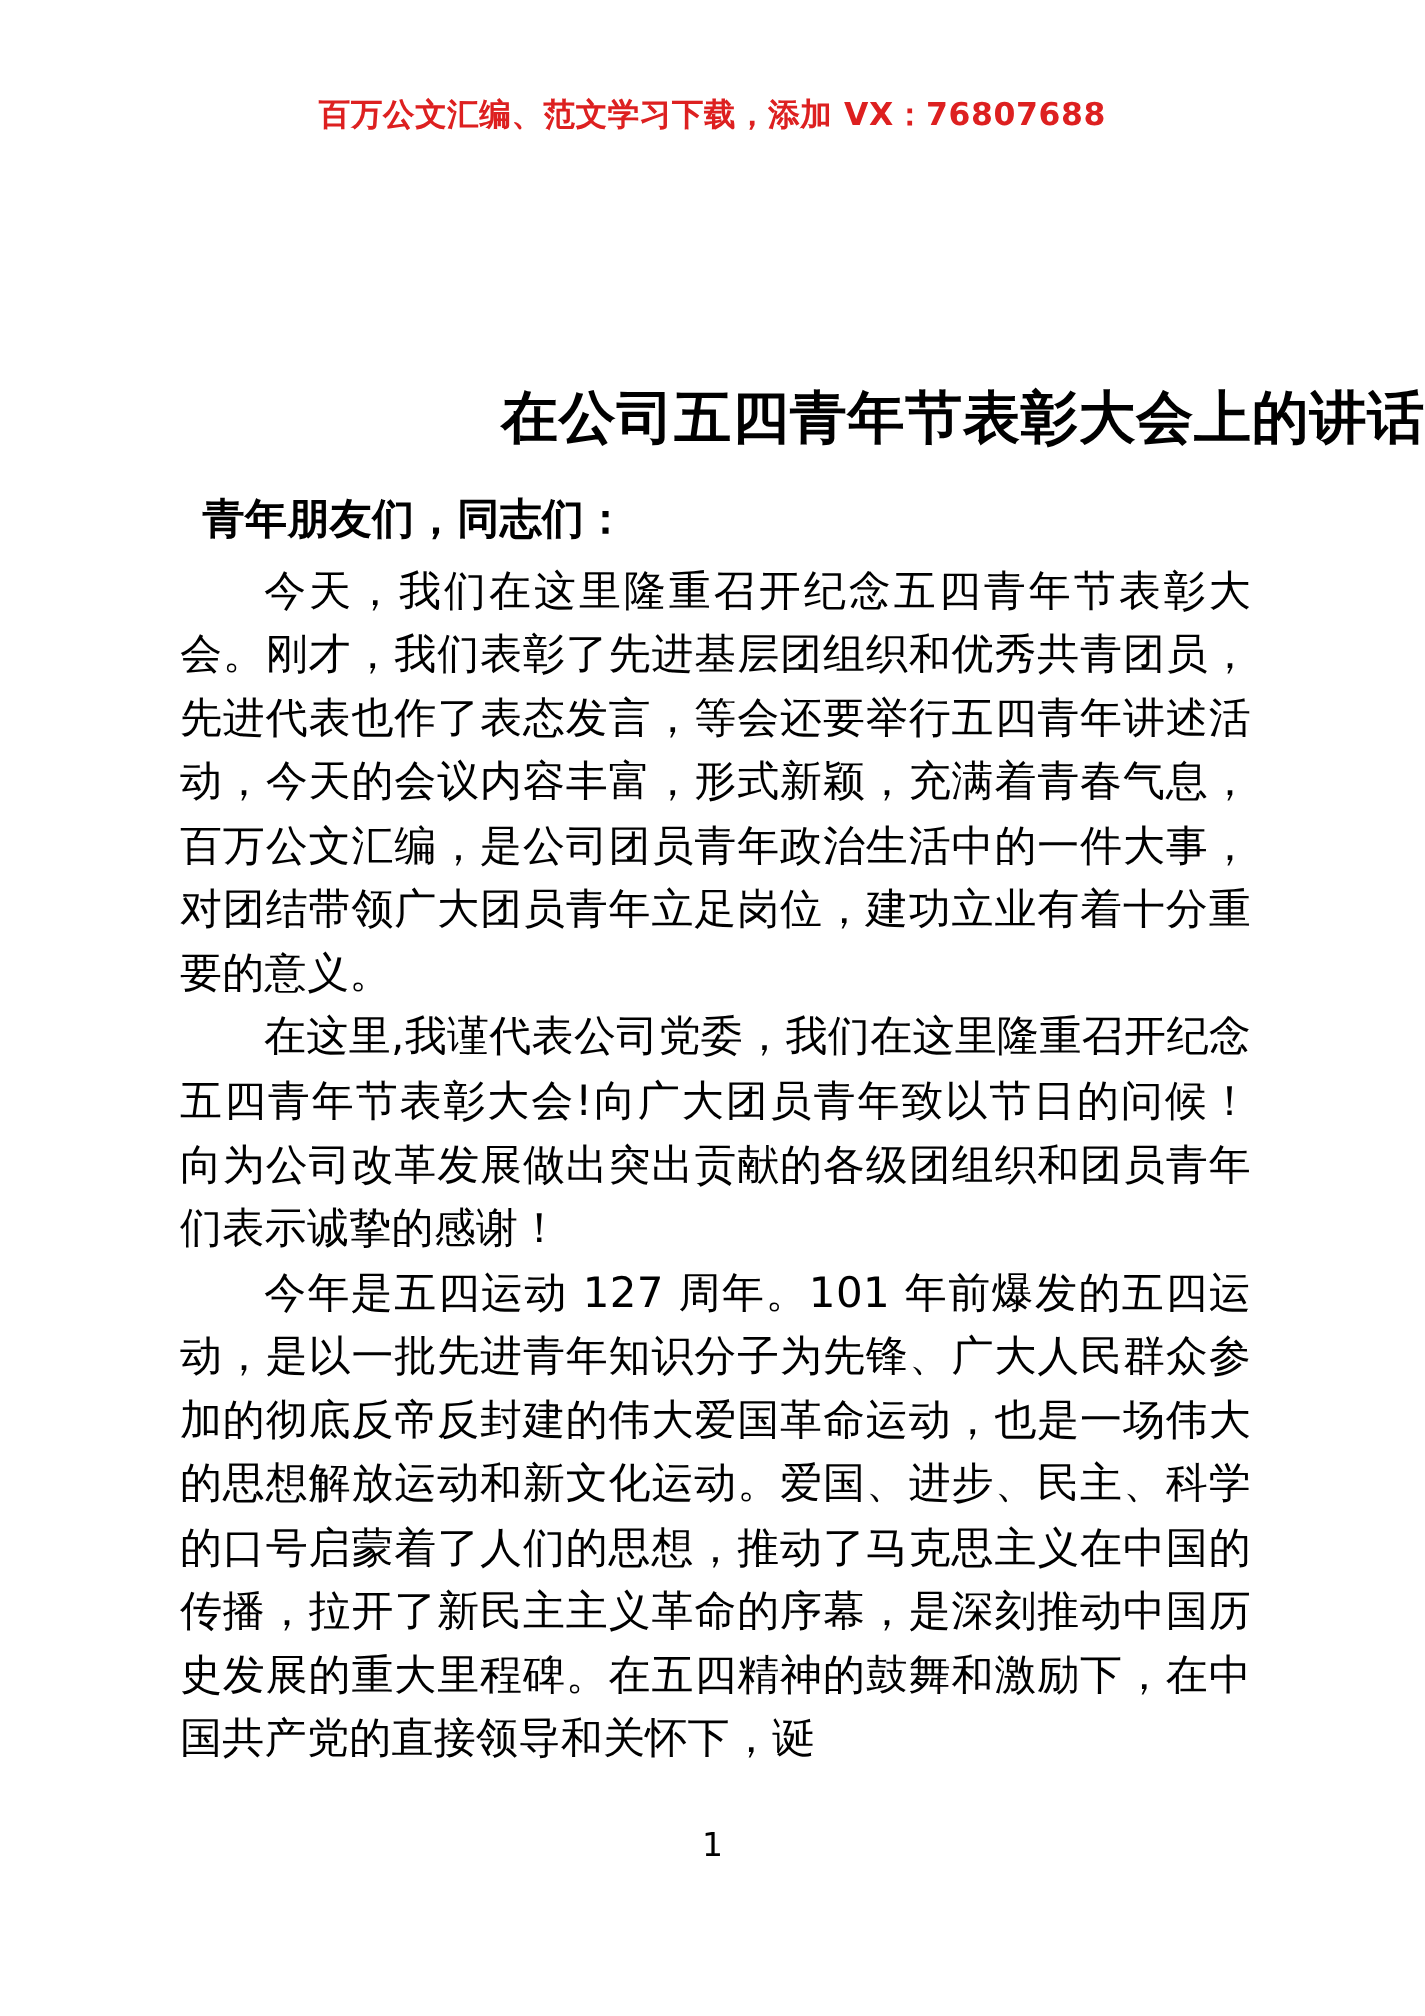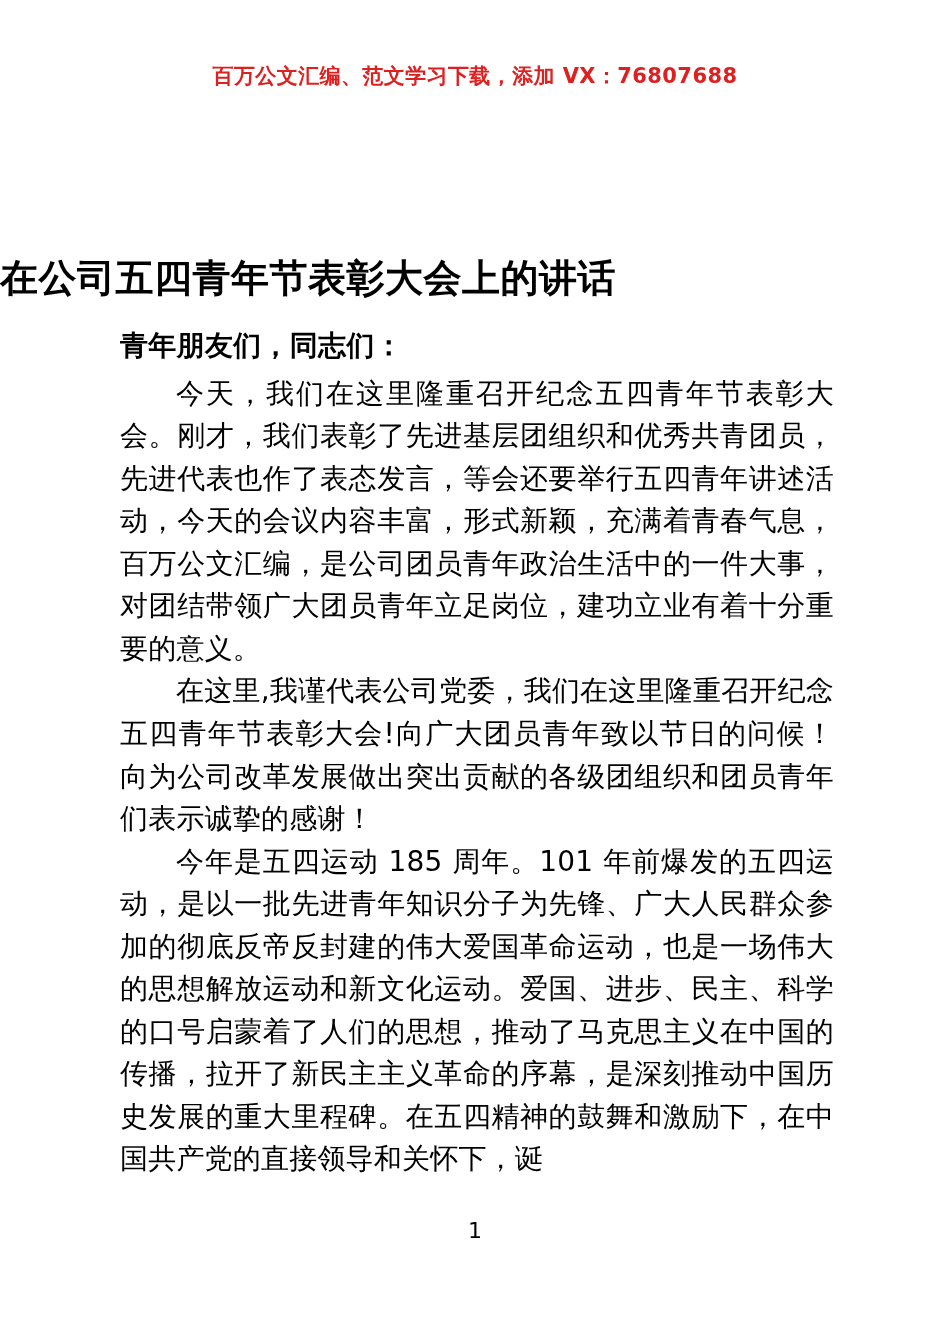--- a/index.html
+++ b/index.html
@@ -33,42 +33,42 @@
     white-space: nowrap;
     font-family: "DejaVu Sans", "Liberation Sans", sans-serif;
   }
 
   
   .doc-title {
     position: absolute;
     top: 228px;
     left: 0;
     width: 950px;
-    text-align: left;
+    text-align: right;
     font-size: 38px;
     font-weight: 700;
     color: #000000;
     letter-spacing: 0.5px;
     font-family: "DejaVu Sans", "Liberation Sans", sans-serif;
   }
 
   
   .body-block {
     position: absolute;
     top: 326px;
     left: 120px;
     width: 714px;
   }
 
   .salutation {
     font-size: 28px;
     font-weight: 700;
     color: #000000;
     line-height: 1.45;
-    margin: 0 0 6px 0;
+    margin: 0 0 6px 15px;
     letter-spacing: 0.3px;
   }
 
   .para {
     font-size: 28px;
     font-weight: 400;
     color: #000000;
     line-height: 1.52;
     margin: 0;
     text-align: justify;
@@ -100,19 +100,19 @@
   <h1 class="doc-title">在公司五四青年节表彰大会上的讲话</h1>
 
   <div class="body-block">
 
     <p class="salutation">青年朋友们，同志们：</p>
 
     <p class="para">今天，我们在这里隆重召开纪念五四青年节表彰大会。刚才，我们表彰了先进基层团组织和优秀共青团员，先进代表也作了表态发言，等会还要举行五四青年讲述活动，今天的会议内容丰富，形式新颖，充满着青春气息，百万公文汇编，是公司团员青年政治生活中的一件大事，对团结带领广大团员青年立足岗位，建功立业有着十分重要的意义。</p>
 
     <p class="para">在这里,我谨代表公司党委，我们在这里隆重召开纪念五四青年节表彰大会!向广大团员青年致以节日的问候！向为公司改革发展做出突出贡献的各级团组织和团员青年们表示诚挚的感谢！</p>
 
-    <p class="para">今年是五四运动 185 周年。101 年前爆发的五四运动，是以一批先进青年知识分子为先锋、广大人民群众参加的彻底反帝反封建的伟大爱国革命运动，也是一场伟大的思想解放运动和新文化运动。爱国、进步、民主、科学的口号启蒙着了人们的思想，推动了马克思主义在中国的传播，拉开了新民主主义革命的序幕，是深刻推动中国历史发展的重大里程碑。在五四精神的鼓舞和激励下，在中国共产党的直接领导和关怀下，诞</p>
+    <p class="para">今年是五四运动 127 周年。101 年前爆发的五四运动，是以一批先进青年知识分子为先锋、广大人民群众参加的彻底反帝反封建的伟大爱国革命运动，也是一场伟大的思想解放运动和新文化运动。爱国、进步、民主、科学的口号启蒙着了人们的思想，推动了马克思主义在中国的传播，拉开了新民主主义革命的序幕，是深刻推动中国历史发展的重大里程碑。在五四精神的鼓舞和激励下，在中国共产党的直接领导和关怀下，诞</p>
 
   </div>
 
   <div class="page-number">1</div>
 
 </div>
 
 </body></html>

